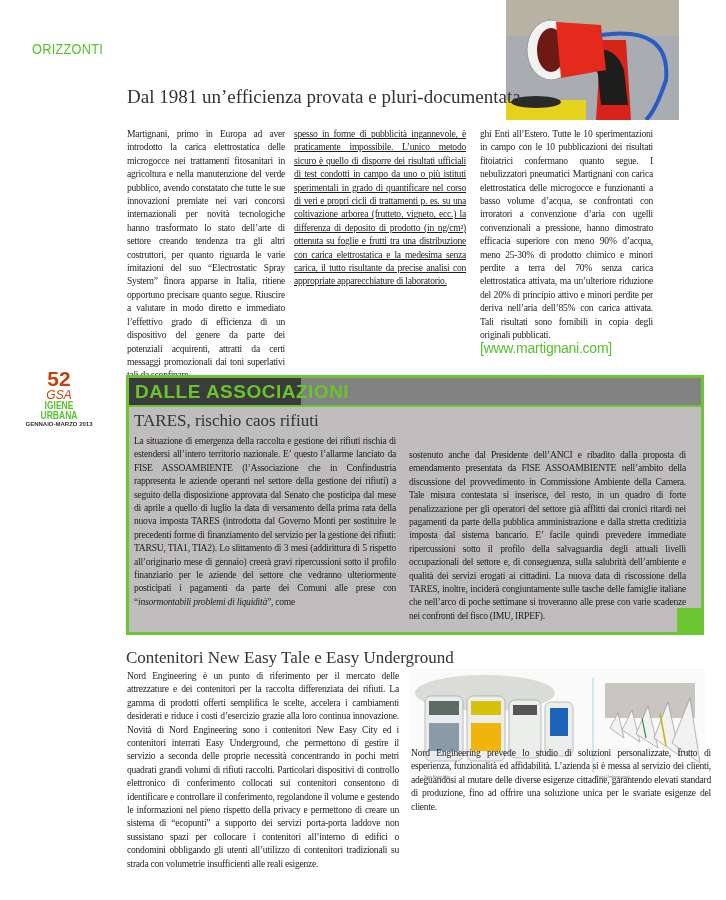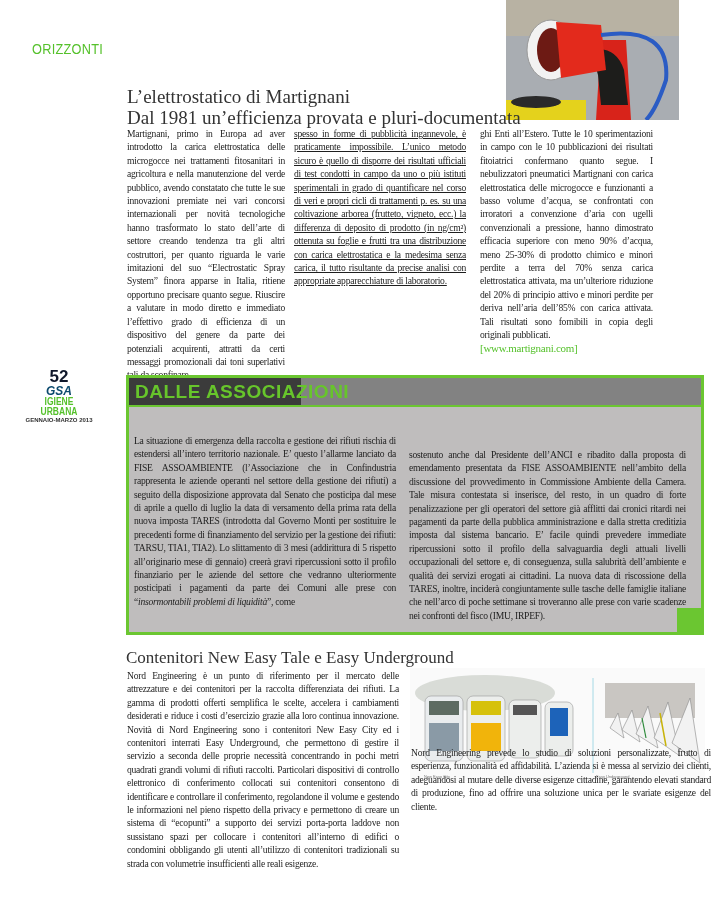--- a/index.html
+++ b/index.html
@@ -7,25 +7,25 @@
          font-family:"Liberation Serif", "DejaVu Serif", serif; color:#222; }
   .abs { position:absolute; }
   .section-label { left:32px; top:40px; font-family:"Liberation Sans", sans-serif; font-size:15px;
                    color:#55c12b; letter-spacing:0.3px; transform:scaleX(0.85); transform-origin:left; }
   .title1 { left:127px; top:86px; font-size:19px; line-height:21px; color:#333; }
   .body-text { font-size:9.6px; line-height:13.4px; text-align:justify; color:#1e1e1e; letter-spacing:-0.25px; }
   .body-text p { margin:0; }
   .col1 { left:127px; top:127px; width:158px; }
   .col2 { left:294px; top:127px; width:172px;text-decoration:underline; }
   .col3 { left:480px; top:127px; width:173px; }
-  .link { color:#55c12b; font-family:Liberation Serif, serif; font-size:11px; display:block; }
+  .link { color:#55c12b; font-family:Liberation Sans, sans-serif; font-size:14px; display:block; }
   .photo { left:506px; top:0; width:173px; height:120px; overflow:hidden; background:#b9b5aa; }
   .pageno { left:24px; top:368px; width:70px; text-align:center; font-family:"Liberation Sans", sans-serif; line-height:1; }
-  .pageno .num { font-size:17px; font-weight:bold; color:#0f172a; }
-  .pageno .gsa { font-size:12px; font-weight:bold; font-style:italic; color:#0c4a6e; }
+  .pageno .num { font-size:21px; font-weight:bold; color:#c2410c; }
+  .pageno .gsa { font-size:12px; font-weight:normal; font-style:italic; color:#c2410c; }
   .pageno .ig { font-size:10px; font-weight:bold; color:#55c12b; transform:scaleX(0.85); }
   .pageno .date { font-size:6px; font-weight:bold; color:#333; }
   .box { left:126px; top:375px; width:578px; height:260px; border:3px solid #6bc631; background:#bfbdbd; box-sizing:border-box; }
   .box-head { position:absolute; left:0; top:0; right:0; height:27px; background:#828282; border-bottom:2px solid #6bc631; }
   .box-head .left { position:absolute; left:0; top:0; height:27px; width:172px; background:#3b3b3b;
                     font-family:"Liberation Sans", sans-serif; font-weight:bold; color:#67c52b; font-size:19px; line-height:27px;
                     padding-left:6px; box-sizing:border-box; white-space:nowrap; transform-origin:left; letter-spacing:0.5px; }
   .box-head .right { position:absolute; left:180px; top:0; font-family:"Liberation Sans", sans-serif; font-weight:bold;
                      color:#3b3b3b; font-size:19px; line-height:27px; white-space:nowrap; letter-spacing:0.3px; }
   .box-title { position:absolute; left:5px; top:33px; font-size:17px; color:#333; }
@@ -53,21 +53,20 @@
     <path d="M95 40 L120 40 L125 120 L90 120 Z" fill="#d8231a"></path>
     <path d="M85 50 Q110 45 118 70 L122 105 L95 105 L92 75 Z" fill="#1d1d1b"></path>
     <ellipse cx="45" cy="50" rx="24" ry="30" fill="#f2f2f2" stroke="#999"></ellipse>
     <ellipse cx="45" cy="50" rx="14" ry="22" fill="#6d1a14"></ellipse>
     <path d="M50 22 L95 25 L100 70 L55 78 Z" fill="#e32a1c"></path>
     <path d="M95 35 Q165 25 160 80 Q150 110 140 120" stroke="#2b5cc4" stroke-width="4" fill="none"></path>
   </svg>
 </div>
 
 <div class="abs title1">
-  <div>L’elettrostatico di Martignani</div>
   <div>Dal 1981 un’efficienza provata e pluri-documentata</div>
 </div>
 
 <div class="abs body-text col1">
   <p>Martignani, primo in Europa ad aver introdotto la carica elettrostatica delle microgocce nei trattamenti fitosanitari in agricoltura e nella manutenzione del verde pubblico, avendo constatato che tutte le sue innovazioni premiate nei vari concorsi internazionali per novità tecnologiche hanno trasformato lo stato dell’arte di settore creando tendenza tra gli altri costruttori, per quanto riguarda le varie imitazioni del suo “Electrostatic Spray System” finora apparse in Italia, ritiene opportuno precisare quanto segue. Riuscire a valutare in modo diretto e immediato l’effettivo grado di efficienza di un dispositivo del genere da parte dei potenziali acquirenti, attratti da certi messaggi promozionali dai toni superlativi tali da sconfinare</p>
 </div>
 <div class="abs body-text col2">
   <p>spesso in forme di pubblicità ingannevole, è praticamente impossibile. L’unico metodo sicuro è quello di disporre dei risultati ufficiali di test condotti in campo da uno o più istituti sperimentali in grado di quantificare nel corso di veri e propri cicli di trattamenti p. es. su una coltivazione arborea (frutteto, vigneto, ecc.) la differenza di deposito di prodotto (in ng/cm²) ottenuta su foglie e frutti tra una distribuzione con carica elettrostatica e la medesima senza carica, il tutto risultante da precise analisi con appropriate apparecchiature di laboratorio.</p>
 </div>
 <div class="abs body-text col3">
@@ -79,20 +78,21 @@
   <div class="num">52</div>
   <div class="gsa">GSA</div>
   <div class="ig">IGIENE URBANA</div>
   <div class="date">GENNAIO-MARZO 2013</div>
 </div>
 
 <div class="abs box">
   <div class="box-head">
     <div class="left">DALLE ASSOCIAZIONI</div>
   </div>
+  <div class="box-title">TARES, rischio caos rifiuti</div>
   <div class="body-text box-col1">
     <p><span>La situazione di emergenza della raccolta e gestione dei rifiuti rischia di estendersi all’intero territorio nazionale. E’ questo l’allarme lanciato da FISE ASSOAMBIENTE (l’Associazione che in Confindustria rappresenta le aziende operanti nel settore della gestione dei rifiuti) a seguito della disposizione approvata dal Senato che posticipa dal mese di aprile a quello di luglio la data di versamento della prima rata della nuova imposta TARES (introdotta dal Governo Monti per sostituire le precedenti forme di finanziamento del servizio per la gestione dei rifiuti: TARSU, TIA1, TIA2). Lo slittamento di 3 mesi (addirittura di 5 rispetto all’originario mese di gennaio) creerà gravi ripercussioni sotto il profilo finanziario per le aziende del settore che vedranno ulteriormente posticipati i pagamenti da parte dei Comuni alle prese con “</span><em>insormontabili problemi di liquidità</em><span>”, come</span></p>
   </div>
   <div class="body-text box-col2">
     <p>sostenuto anche dal Presidente dell’ANCI e ribadito dalla proposta di emendamento presentata da FISE ASSOAMBIENTE nell’ambito della discussione del provvedimento in Commissione Ambiente della Camera. Tale misura contestata si inserisce, del resto, in un quadro di forte penalizzazione per gli operatori del settore già afflitti dai cronici ritardi nei pagamenti da parte della pubblica amministrazione e dalla stretta creditizia imposta dal sistema bancario. E’ facile quindi prevedere immediate ripercussioni sotto il profilo della salvaguardia degli attuali livelli occupazionali del settore e, di conseguenza, sulla salubrità dell’ambiente e qualità dei servizi erogati ai cittadini. La nuova data di riscossione della TARES, inoltre, inciderà congiuntamente sulle tasche delle famiglie italiane che nell’arco di poche settimane si troveranno alle prese con varie scadenze nei confronti del fisco (IMU, IRPEF).</p>
   </div>
   <div class="box-corner"></div>
 </div>
 
 <div class="abs title3">Contenitori New Easy Tale e Easy Underground</div>

